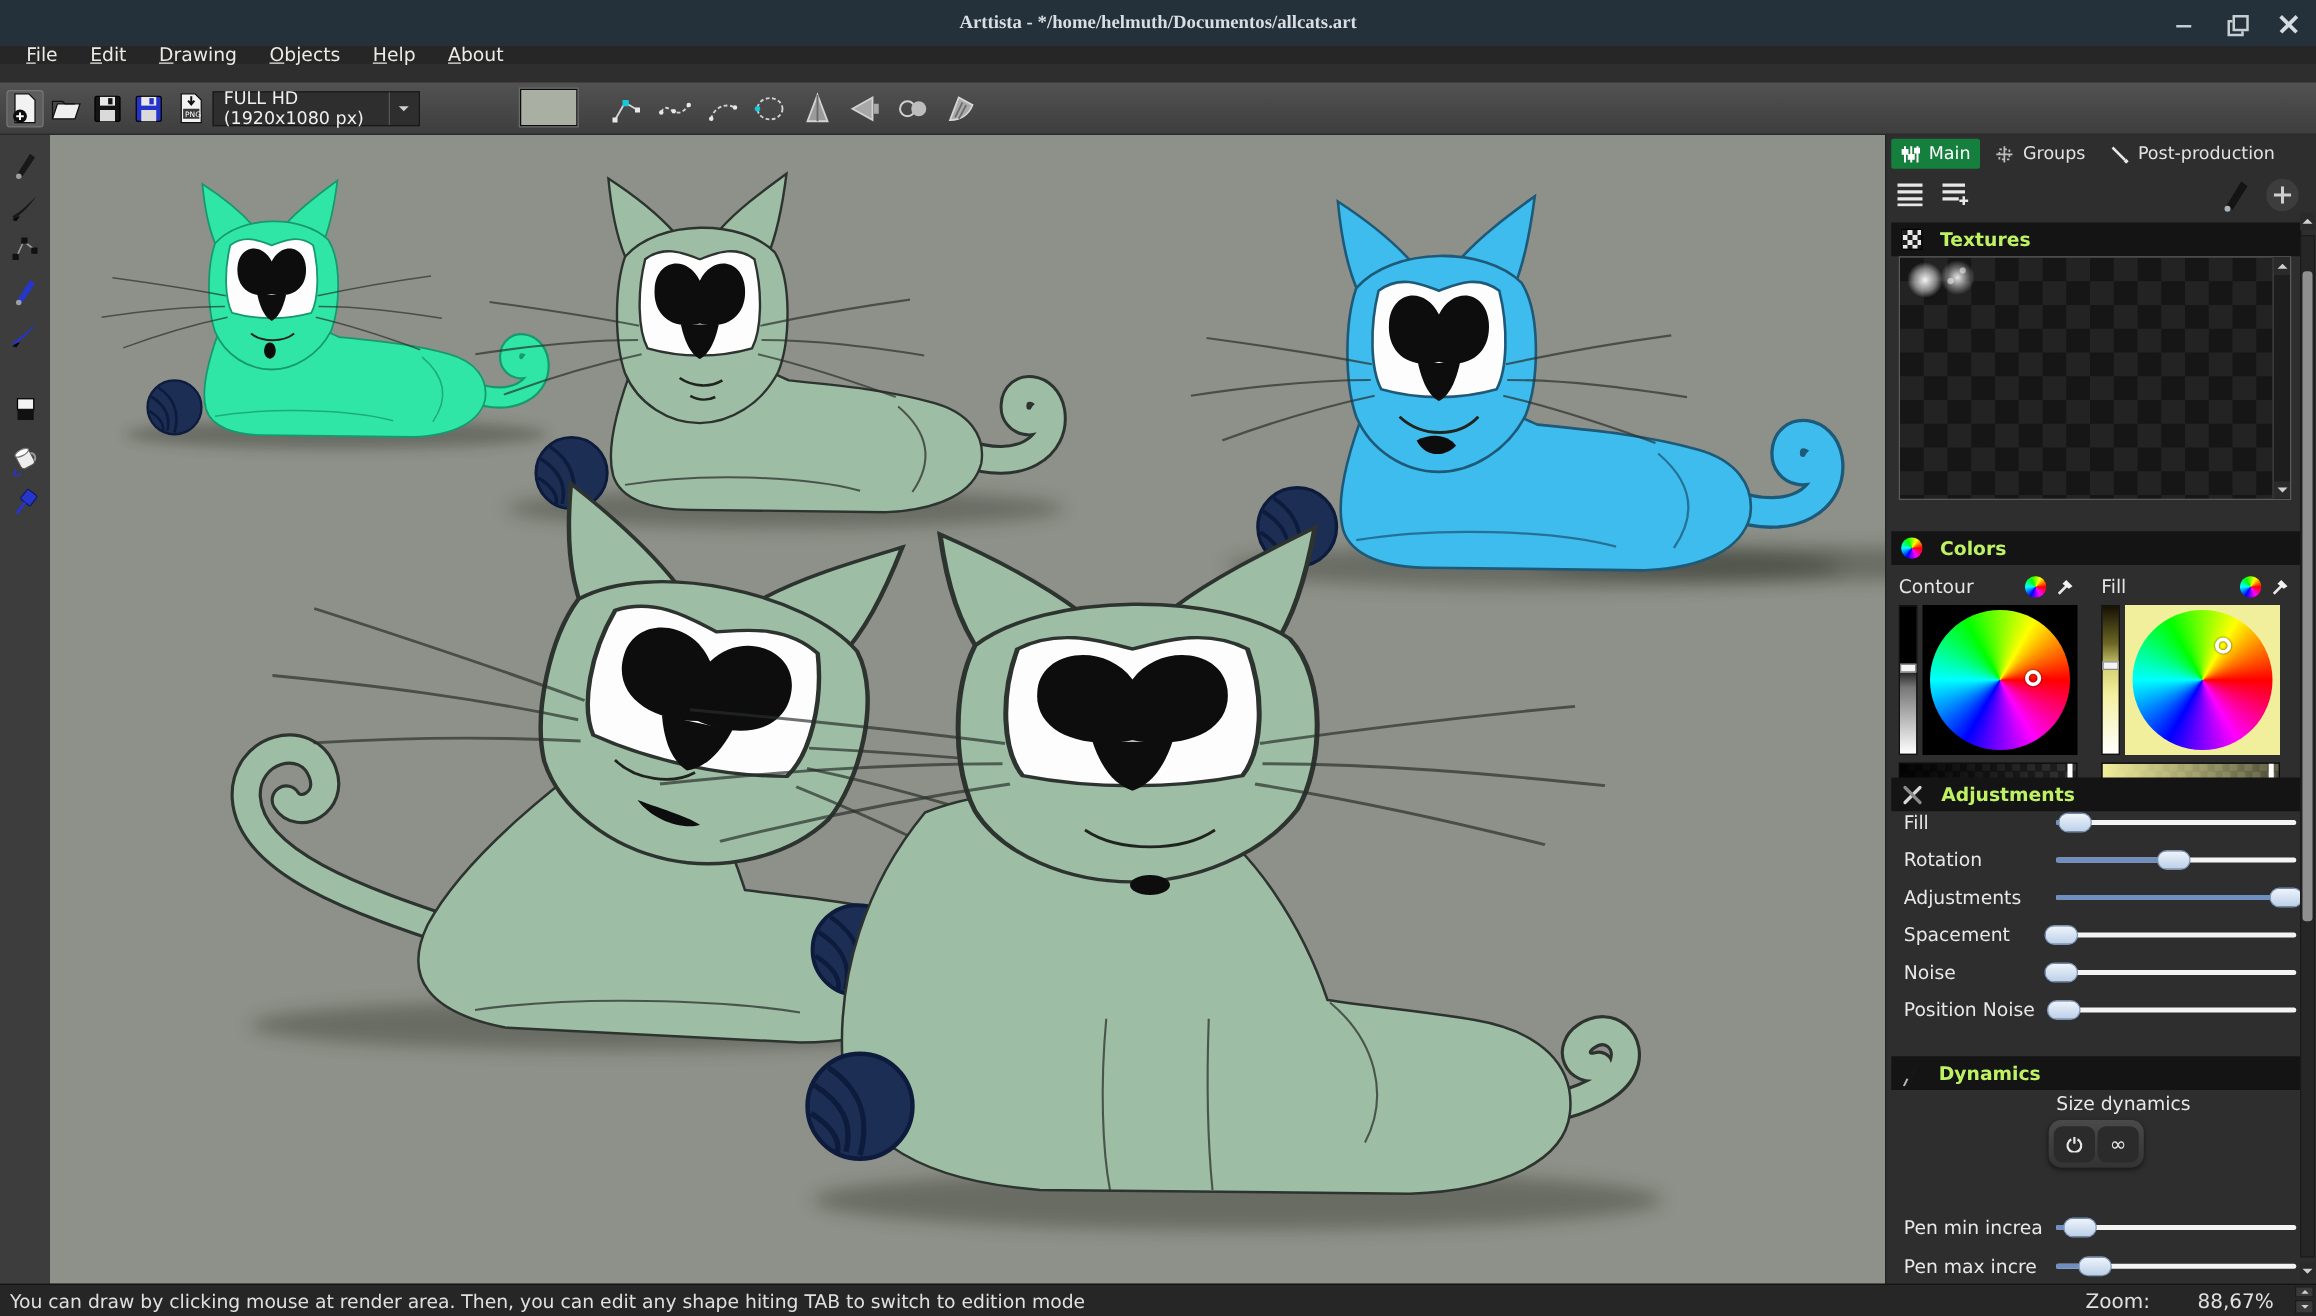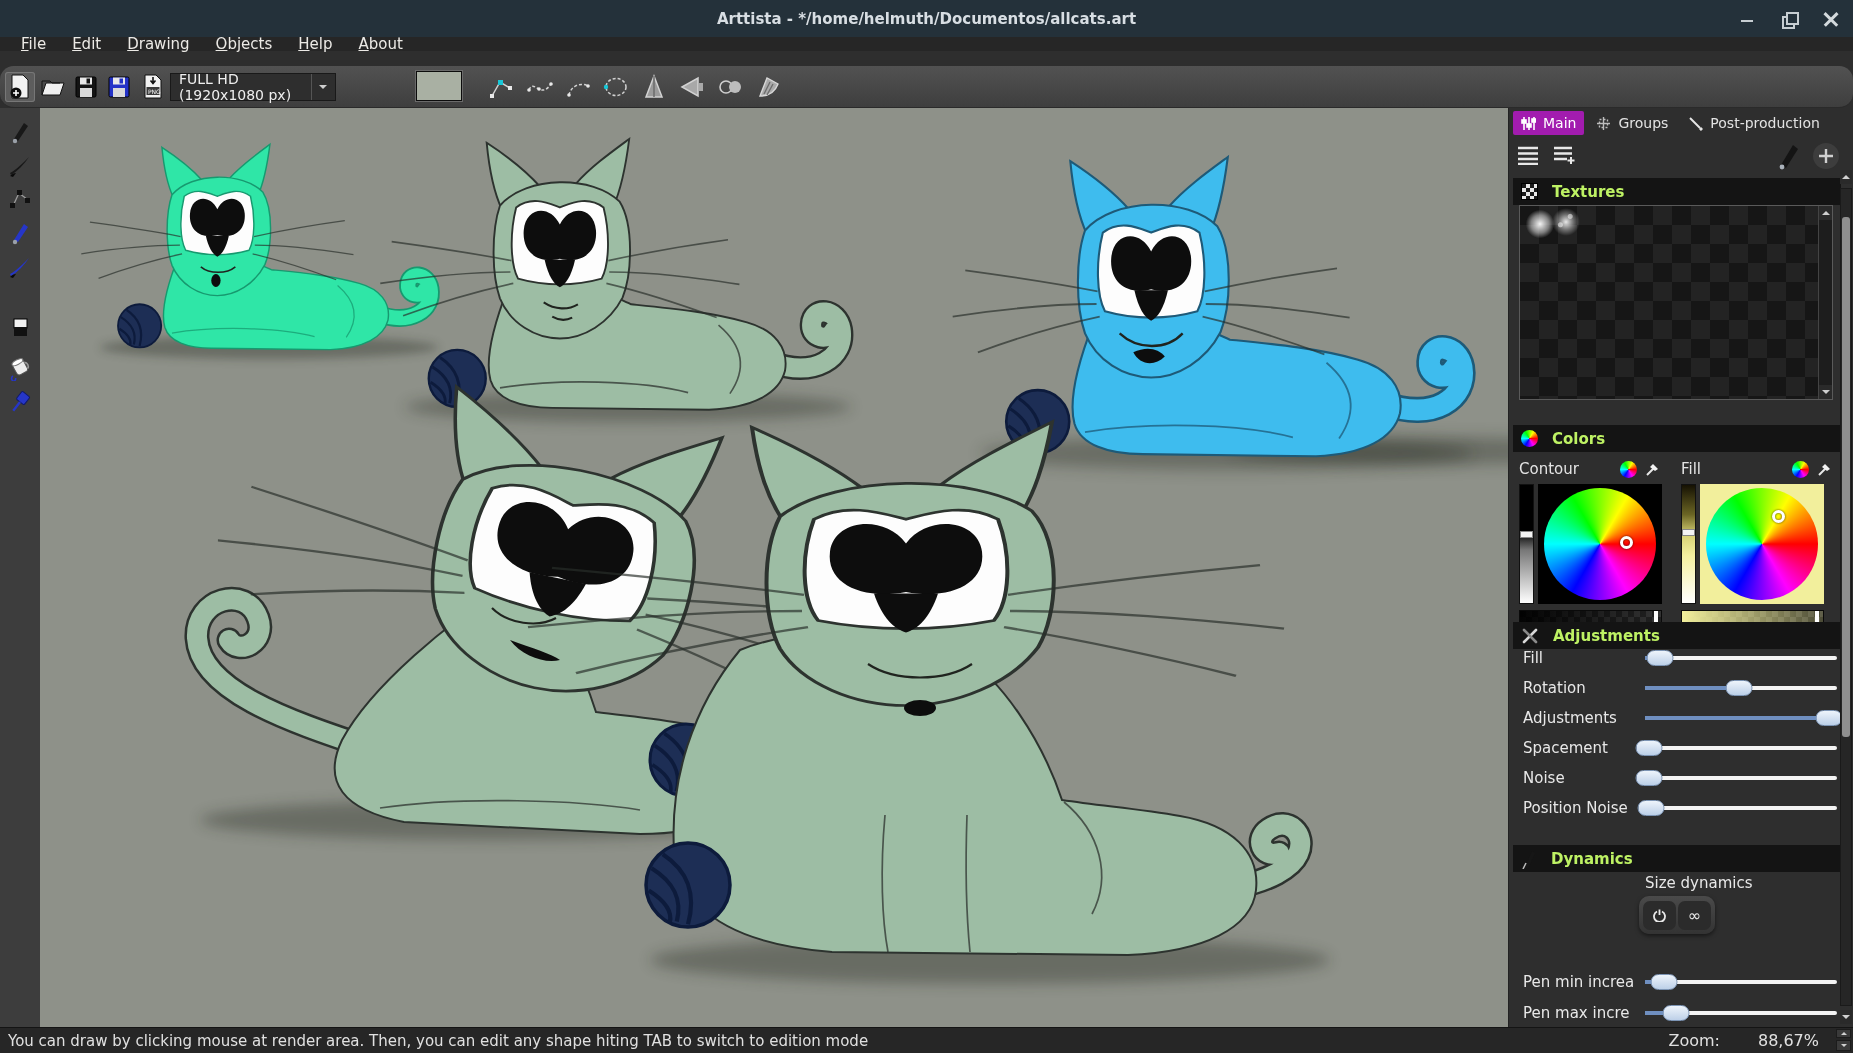--- a/index.html
+++ b/index.html
@@ -2,39 +2,39 @@
 <html><head>
 <meta charset="utf-8">
 <style>
   * { margin:0; padding:0; box-sizing:border-box; }
   html,body { width:1853px; height:1053px; overflow:hidden; background:#2e2e2e;
     font-family:"DejaVu Sans","Liberation Sans",sans-serif; }
   #app { position:relative; width:1853px; height:1053px; }
 
   
   .titlebar { position:absolute; top:0; left:0; right:0; height:37px; background:#24313a;
-    display:flex; align-items:center; justify-content:center; }
+    display:flex; align-items:center; justify-content:center;font-family:Liberation Serif, serif; }
   .title-text { color:#d8dee3; font-size:15px; font-weight:bold; }
   .winbtns { position:absolute; right:14px; top:0; height:37px; display:flex; gap:26px; align-items:center; }
   .winbtn { width:16px; height:16px; position:relative; cursor:default; }
   .winbtn.min::after { content:""; position:absolute; left:2px; right:2px; top:9px; height:2px; background:#c7ced2; }
   .winbtn.restore::before { content:""; position:absolute; left:1px; top:5px; width:9px; height:9px; border:2px solid #c7ced2; }
   .winbtn.restore::after { content:""; position:absolute; left:5px; top:1px; width:9px; height:9px; border:2px solid #c7ced2; background:#24313a; }
   .winbtn.close::before,.winbtn.close::after { content:""; position:absolute; left:-1px; top:7px; width:18px; height:2.6px; background:#d4dadd; }
   .winbtn.close::before { transform:rotate(45deg);} .winbtn.close::after { transform:rotate(-45deg);}
 
   
   .menubar { position:absolute; top:37px; left:0; right:0; height:14px; background:#262626;
     display:flex; align-items:center; padding-left:10px; gap:4px; }
   .menu-item { color:#eceae6; font-size:15px; padding:3px 11px; display:inline-block; }
   .menu-item::first-letter { text-decoration:underline; }
 
   
   .toolbar { position:absolute; top:66px; left:0; right:0; height:42px;
-    background:linear-gradient(#525252,#3e3e3e); border-bottom:1px solid #2a2a2a;border-radius:14px; }
+    background:linear-gradient(#525252,#3e3e3e); border-bottom:1px solid #2a2a2a; }
   .tbtn { position:absolute; top:6px; width:30px; height:30px; display:flex; align-items:center; justify-content:center; border-radius:3px; }
   .tbtn.lit { background:#5d5d5d; box-shadow:inset 0 0 0 1px #777; }
   .preset { position:absolute; left:170px; top:7px; width:166px; height:28px; background:#2e2e2e;
     border:1px solid #191919; color:#efefef; font-size:14px; display:flex; align-items:center; padding:0 8px; }
   .preset .caret { margin-left:auto; border-left:1px solid #555; padding-left:7px; height:100%; display:flex; align-items:center; }
   .preset .caret::after { content:""; border:4px solid transparent; border-top-color:#cfcfcf; margin-top:4px; }
   .swatch { position:absolute; left:416px; top:5px; width:46px; height:30px; background:#a9b0a3;
     border:1px solid #0c0c0c; box-shadow:0 0 0 1px #6a6a6a; }
   .shape-tool { position:absolute; top:7px; width:30px; height:28px; display:flex; align-items:center; justify-content:center; }
 
@@ -52,21 +52,21 @@
   .detail { fill:none; stroke:var(--line); stroke-width:1.7; opacity:.75; }
   .detail2 { fill:none; stroke:#20241f; stroke-width:2.2; }
   .tail-o { fill:none; stroke:var(--line); stroke-width:25; stroke-linecap:round; }
   .tail-i { fill:none; stroke:var(--cat); stroke-width:20; stroke-linecap:round; }
   .shadow { fill:#23251f; opacity:.34; filter:url(#soft); }
 
   
   .rightpanel { position:absolute; right:0; top:0; width:345px; height:922px; background:#2e2e2e; border-left:1px solid #222; }
   .tabs { position:absolute; top:0; left:0; right:0; height:30px; display:flex; align-items:center; gap:4px; padding-left:4px; }
   .tab { display:flex; align-items:center; gap:7px; color:#e2e2e2; font-size:14px; padding:4px 8px; border-radius:2px; }
-  .tab.active { background:#a21caf; color:#fff; }
+  .tab.active { background:#15803d; color:#fff; }
   .iconrow { position:absolute; top:33px; left:8px; right:14px; height:30px; }
   .hdr { position:absolute; left:4px; right:12px; height:27px; background:#141414; display:flex; align-items:center; gap:14px; padding-left:8px; }
   .hdr .t { color:#bef264; font-weight:bold; font-size:15px; }
   .checker-ico { width:17px; height:17px; background:repeating-conic-gradient(#e8e8e8 0 25%,#1a1a1a 0 50%) 0 0/8px 8px; border:1px solid #000; }
   .texturebox { position:absolute; left:10px; top:97px; width:314px; height:195px; border:1px solid #5a5a5a;
     background:repeating-conic-gradient(#232323 0 25%,#161616 0 50%) 0 0/38px 38px; }
   .tex-thumb { position:absolute; width:28px; height:28px; background:radial-gradient(circle,rgba(255,255,255,.95) 0%,rgba(255,255,255,.45) 45%,transparent 72%); }
   .inner-scroll { position:absolute; right:0; top:0; bottom:0; width:14px; background:#1d1d1d; border-left:1px solid #444; }
   .sbtn { position:absolute; left:0; right:0; height:14px; background:#2a2a2a; display:flex; align-items:center; justify-content:center; }
   .sbtn::after { content:""; border:4px solid transparent; }

